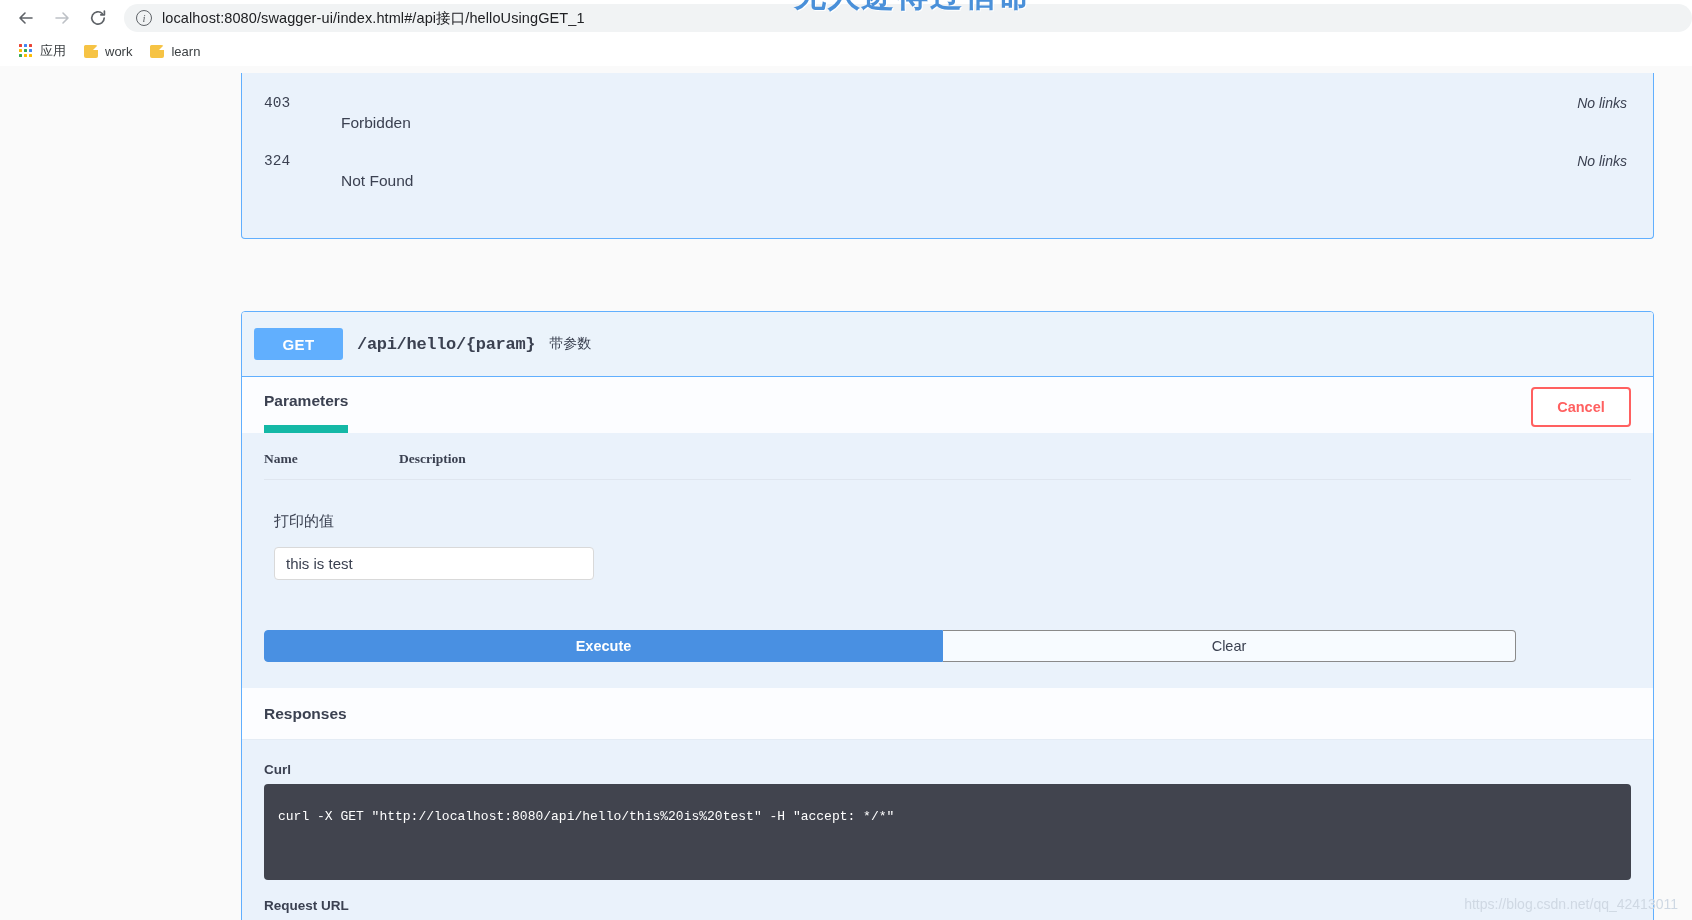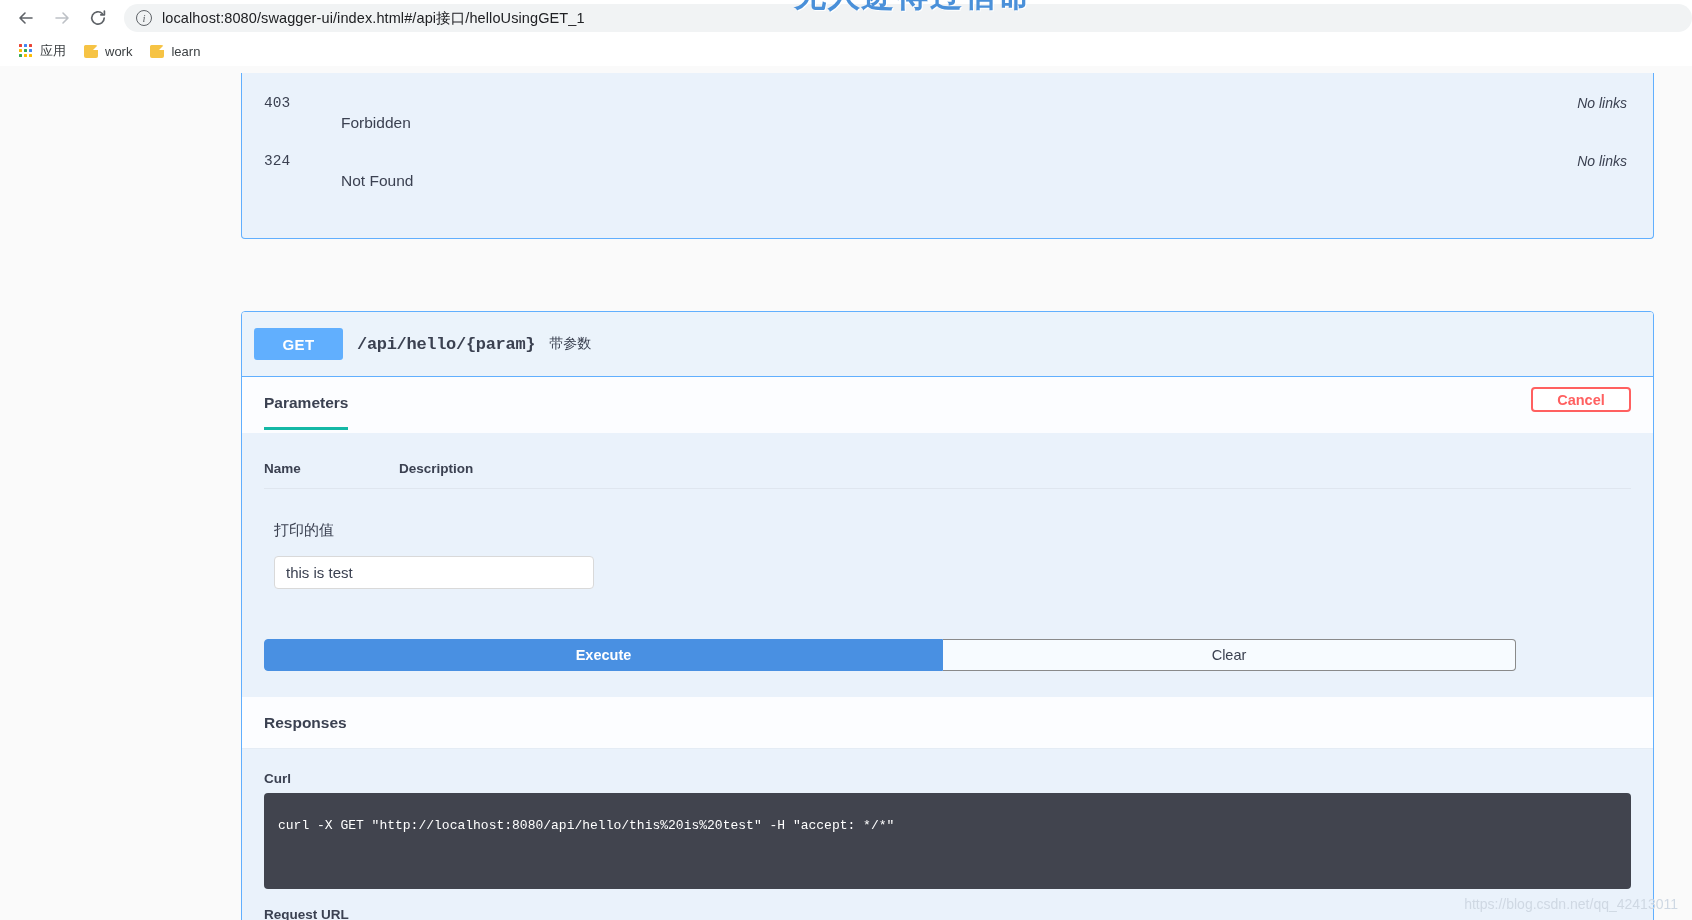--- a/index.html
+++ b/index.html
@@ -223,47 +223,48 @@
     position: relative;
     padding: 0 18px 0 0;
   }
   .params-title {
     margin-left: 22px;
     font-size: 15.5px;
     font-weight: bold;
     color: #3b4151;
     padding-bottom: 15px;
     padding-top: 14px;
-    border-bottom: 3px solid #14b8a6;
+    border-bottom: 8px solid #14b8a6;
   }
   .btn-cancel {
     position: absolute;
     right: 22px; top: 10px;
-    width: 100px; height: 25px;
+    width: 100px; height: 40px;
     border: 2px solid #ff6060;
     border-radius: 4px;
     background: #ffffff;
     color: #ff6060;
     font-size: 14.5px;
     font-weight: bold;
     display: flex; align-items: center; justify-content: center;
     cursor: pointer;
     font-family: "Liberation Sans", sans-serif;
   }
 
   
   .params-area {
     background: #eaf2fb;
     padding: 0 22px;
     position: relative;
   }
   .params-table-head {
     display: flex;
-    padding: 28px 0 12px 0;
+    padding: 18px 0 12px 0;
     border-bottom: 1px solid #dfe6ef;
+    font-family: Liberation Serif, serif;
   }
   .th-name { width: 135px; font-size: 13.5px; font-weight: bold; color: #3b4151; }
   .th-desc { font-size: 13.5px; font-weight: bold; color: #3b4151; }
   .params-row {
     display: flex;
     padding-top: 16px;
     min-height: 150px;
   }
   .param-name-col { width: 135px; flex: 0 0 135px; }
   .param-name {

